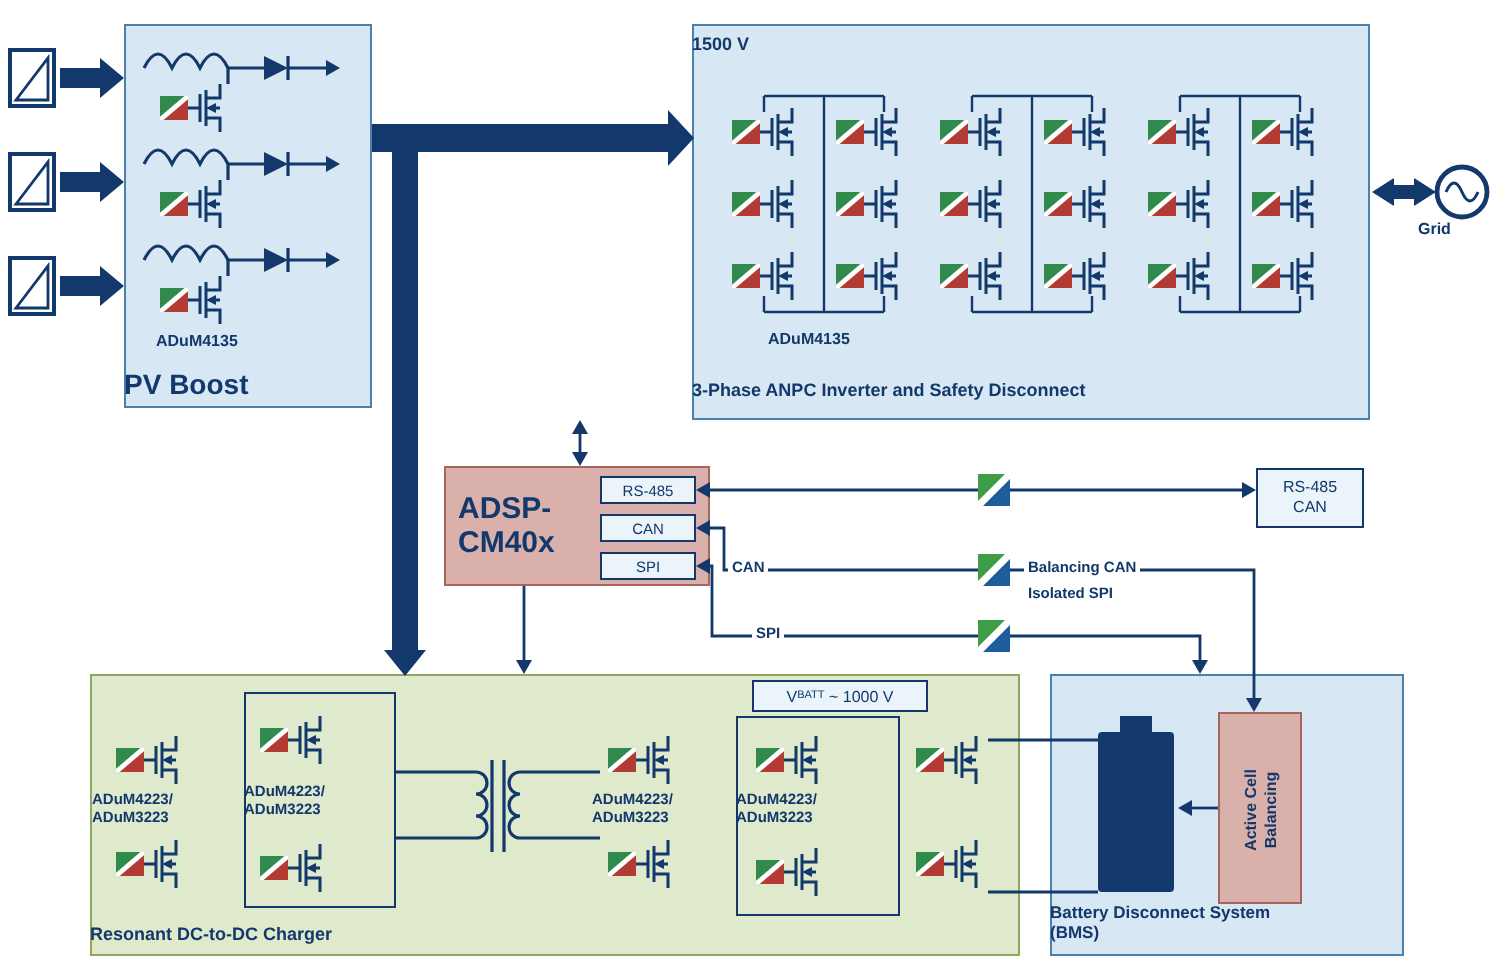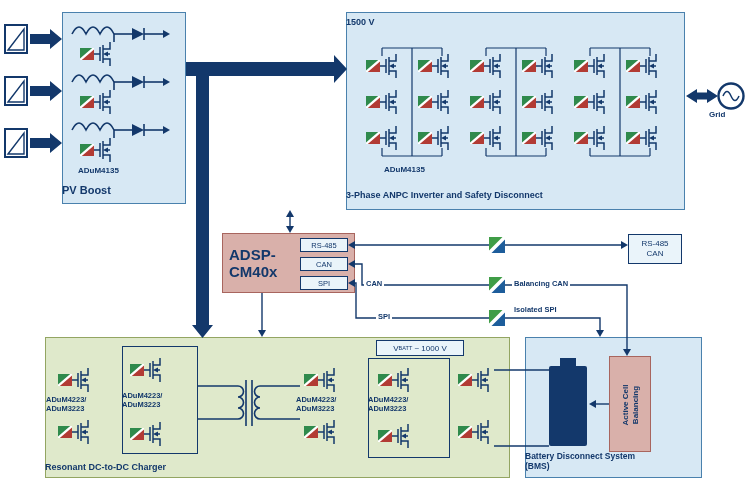--- a/index.html
+++ b/index.html
@@ -120,21 +120,21 @@
   <svg class="cellsvg" style="left:70px;top:20px" width="104" height="48">
       <use href="#boostrow"></use>
     </svg>
   <svg class="cellsvg" style="left:70px;top:68px" width="104" height="48">
       <use href="#boostrow"></use>
     </svg>
   <svg class="cellsvg" style="left:70px;top:116px" width="104" height="48">
       <use href="#boostrow"></use>
     </svg>
   <div class="lbl" style="left:78px;top:166px;font-size:8px">ADuM4135</div>
-  <div class="lbl c" style="left:62px;top:184px;width:100px;font-size:11px">PV Boost</div>
+  <div class="lbl c" style="left:62px;top:184px;width:100px;font-size:14px">PV Boost</div>
 
   <div class="lbl c" style="left:346px;top:17px;width:339px;font-size:9px">1500 V</div>
   <svg class="cellsvg" style="left:366px;top:44px" width="92" height="116">
       <use href="#leg"></use>
     </svg>
   <svg class="cellsvg" style="left:470px;top:44px" width="92" height="116">
       <use href="#leg"></use>
     </svg>
   <svg class="cellsvg" style="left:574px;top:44px" width="92" height="116">
       <use href="#leg"></use>
@@ -166,21 +166,21 @@
     </svg>
 
   <div class="navybox" style="left:628px;top:234px;width:54px;height:30px;flex-direction:column;font-size:8px;line-height:1.3">
     <div>RS-485</div>
     <div>CAN</div>
   </div>
 
   <div class="wirelbl" style="left:364px;top:279px">CAN</div>
   <div class="wirelbl" style="left:376px;top:312px">SPI</div>
   <div class="wirelbl" style="left:512px;top:279px">Balancing CAN</div>
-  <div class="wirelbl" style="left:512px;top:305px">Isolated SPI</div>
+  <div class="wirelbl" style="left:512px;top:292px">Isolated SPI</div>
 
   <div class="navybox" style="left:376px;top:340px;width:88px;height:16px;font-size:8px">
     <span>V</span>
       <span style="font-size:5.5px;vertical-align:-1px">BATT</span>
       <span style="white-space:pre"> ~ 1000 V</span>
   </div>
 
   <svg class="cellsvg" style="left:58px;top:366px" width="36" height="28">
       <use href="#cell"></use>
     </svg>

